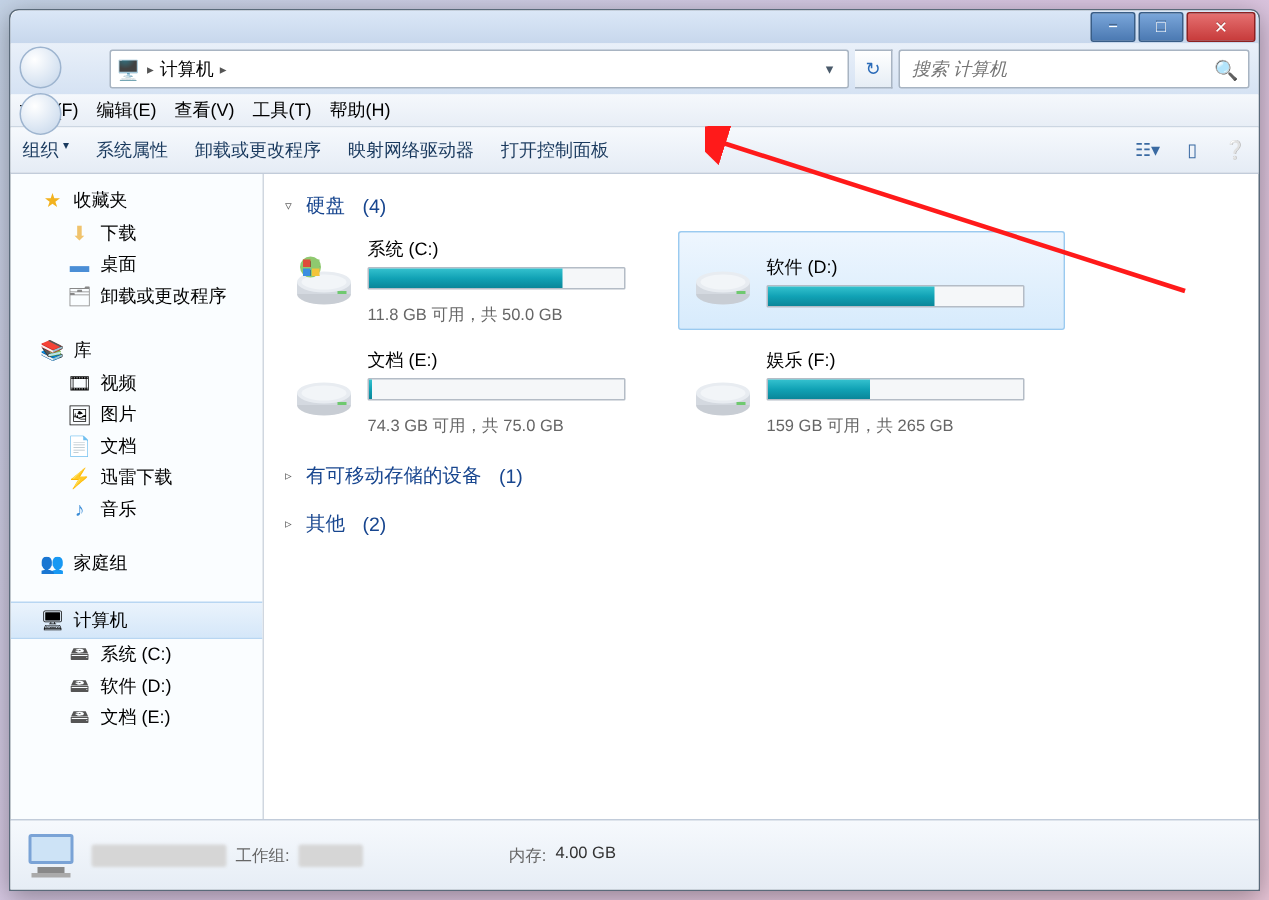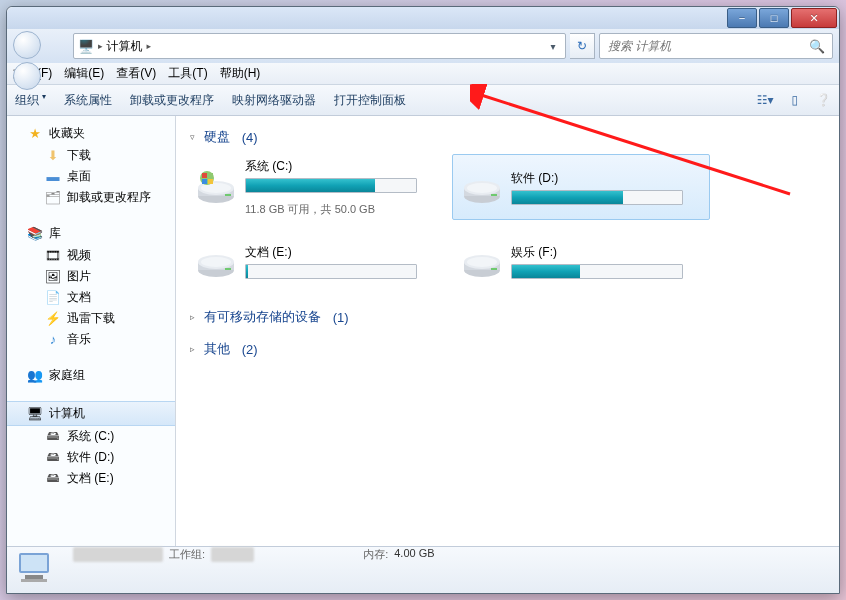--- a/index.html
+++ b/index.html
@@ -271,23 +271,23 @@
   .drvtext {
     font-size: 11px;
     color: #666;
     margin-top: 9px;
   }
   .statusbar {
     height: 46px;
     border-top: 1px solid #c2ccda;
     background: linear-gradient(to bottom, #f6f9fd, #e6edf5);
     display: flex;
-    align-items: flex-start;
+    align-items: center;
     padding: 0 8px;
-    gap: 18px;
+    gap: 6px;
   }
   .pcicon { width: 40px; height: 40px; display: flex; align-items: center; justify-content: center; }
   .statusfields { display: flex; flex-direction: column; gap: 2px; font-size: 11px; }
   .statusrow { display: flex; gap: 6px; }
   .statuslbl { color: #666; }
   .statusval { color: #333; }
   .blurred {
     background: #d6d6d6;
     color: transparent;
     border-radius: 2px;
@@ -488,38 +488,40 @@
         <ellipse cx="21" cy="22" rx="15" ry="5" fill="#f2f5f8"></ellipse>
         <rect x="30" y="28" width="6" height="2" fill="#6fc96f"></rect>
 
       </svg>
     </div>
     <div class="driveinfo">
       <div class="drvname">文档 (E:)</div>
       <div class="progress">
         <div class="fill" style="width:1%"></div>
       </div>
+      <div class="drvtext">74.3 GB 可用，共 75.0 GB</div>
     </div>
           </div>
           <div class="drive">
     <div class="driveicon">
       <svg viewBox="0 0 42 42">
         <ellipse cx="21" cy="30" rx="18" ry="7" fill="#c8cdd4"></ellipse>
         <rect x="3" y="22" width="36" height="8" fill="#d4d9e0"></rect>
         <ellipse cx="21" cy="22" rx="18" ry="7" fill="#e8ecf1"></ellipse>
         <ellipse cx="21" cy="22" rx="15" ry="5" fill="#f2f5f8"></ellipse>
         <rect x="30" y="28" width="6" height="2" fill="#6fc96f"></rect>
 
       </svg>
     </div>
     <div class="driveinfo">
       <div class="drvname">娱乐 (F:)</div>
       <div class="progress">
         <div class="fill" style="width:40%"></div>
       </div>
+      <div class="drvtext">159 GB 可用，共 265 GB</div>
     </div>
           </div>
         </div>
 
       <div class="grouphead">
         <span class="tri">▹</span>
         <span>有可移动存储的设备</span>&nbsp;<span>(1)</span>
       </div>
       <div class="grouphead" style="margin-top:14px">
         <span class="tri">▹</span>

